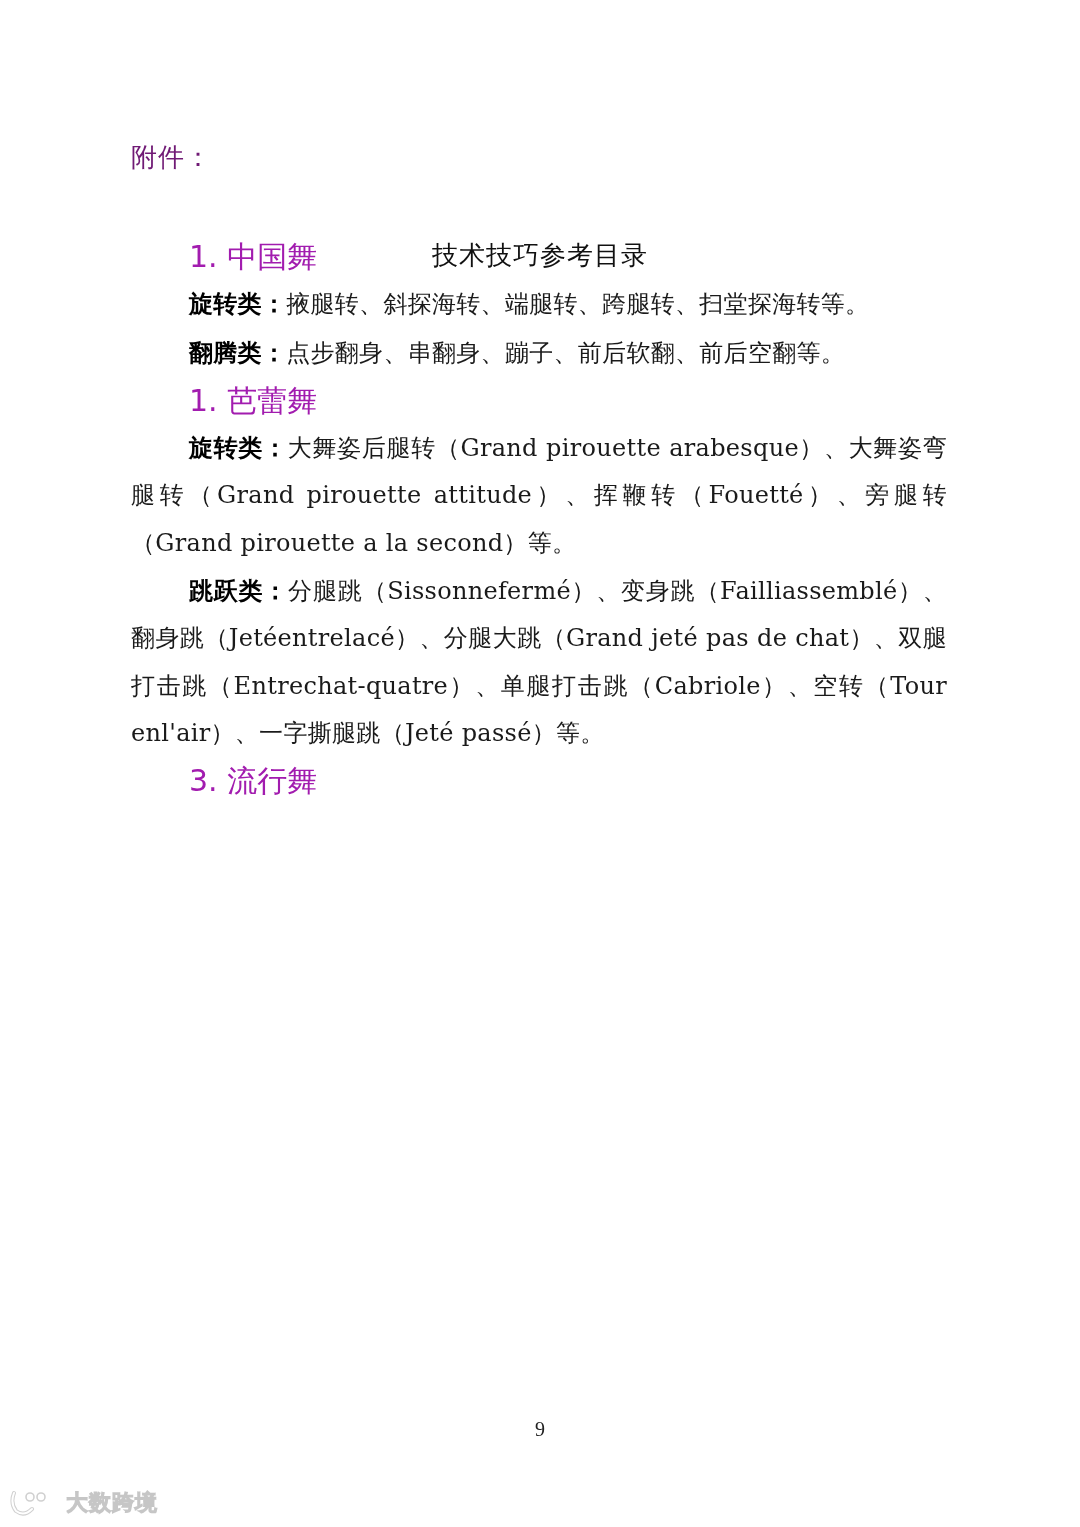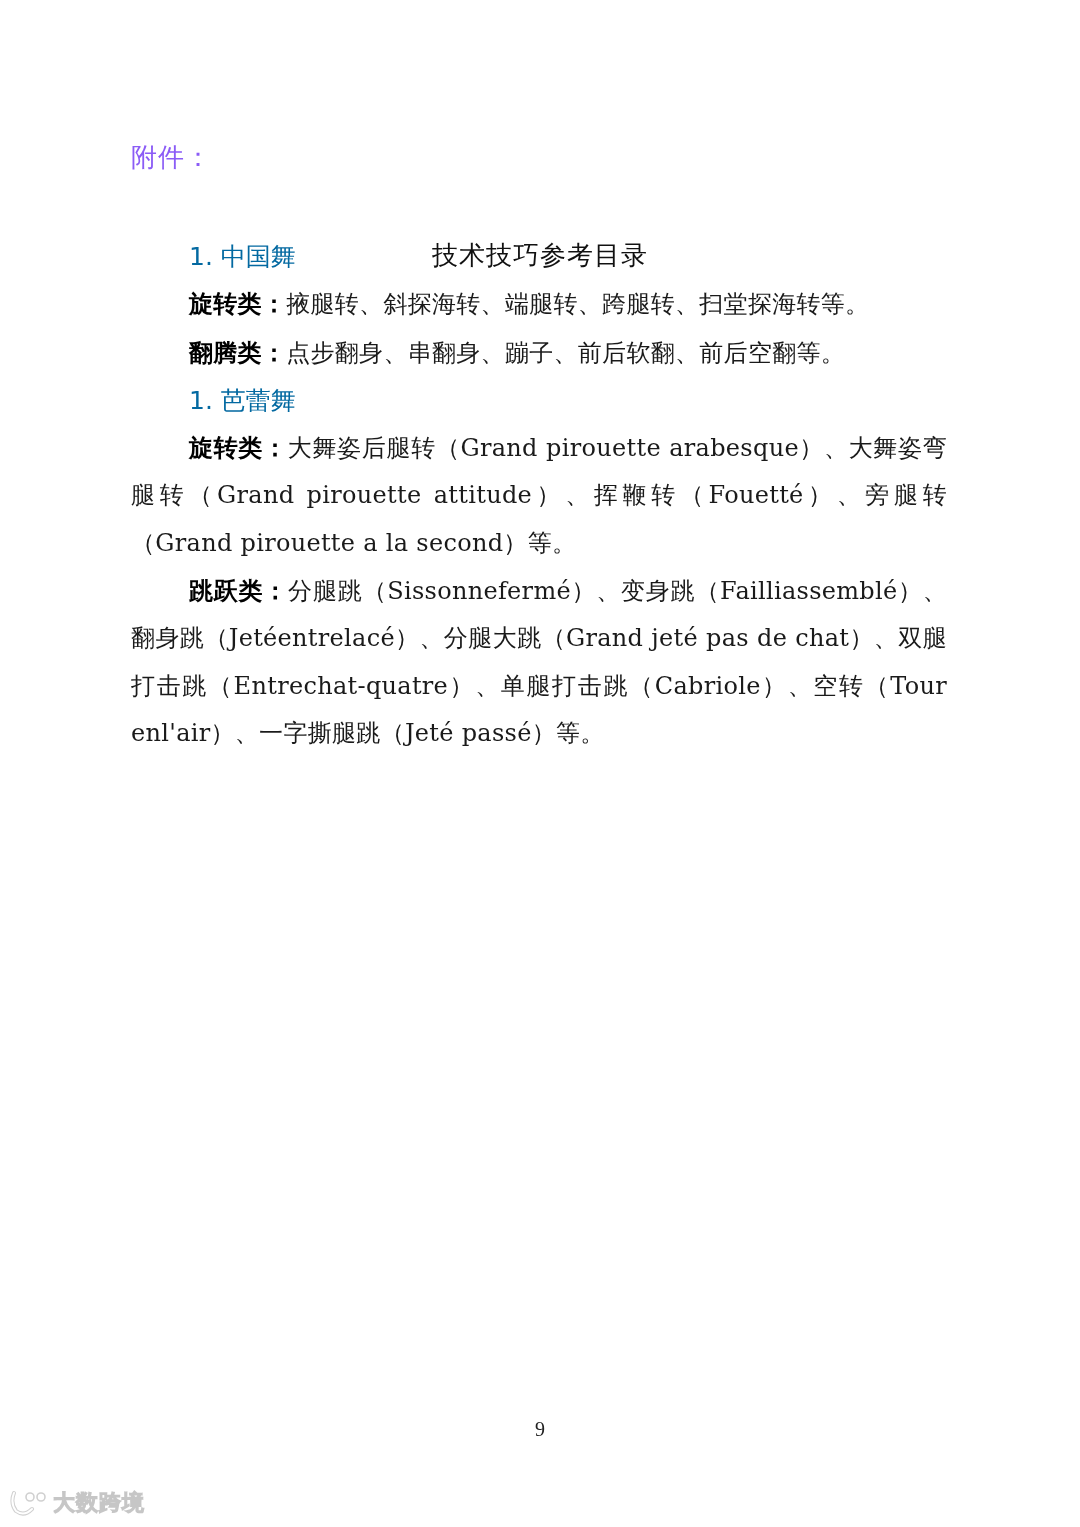--- a/index.html
+++ b/index.html
@@ -16,21 +16,21 @@
     position: absolute;
     left: 0; top: 0;
     width: 1080px; height: 1527px;
   }
   .attach-label {
     position: absolute;
     left: 131px; top: 140px;
     font-size: 26px;
     font-family: "DejaVu Sans", "Liberation Sans", sans-serif;
     letter-spacing: 1px;
-    color: #8b5cf6;
+    color: #701a75;
   }
   .doc-title {
     position: absolute;
     left: 0; width: 1080px;
     top: 190px;
     text-align: center;
     font-size: 26px;
     font-family: "DejaVu Sans", "Liberation Sans", sans-serif;
     letter-spacing: 1px;
     color: #111;
@@ -40,23 +40,23 @@
     position: absolute;
     left: 131px;
     width: 816px;
     font-size: 24px;
     line-height: 47.3px;
     text-align: justify;
     text-align-last: left;
   }
   .section-heading {
     text-indent: 58px;
-    font-size: 25px;
+    font-size: 30px;
     font-family: "DejaVu Sans", "Liberation Sans", sans-serif;
-    color: #0369a1;
+    color: #a21caf;
   }
   .para {
     text-indent: 58px;
     margin: 0;
     letter-spacing: 0.3px;
   }
   .cat-label {
     font-weight: bold;
     font-family: "DejaVu Serif", "Liberation Serif", serif;
     color: #000;
@@ -68,21 +68,21 @@
     text-align: center;
     font-size: 20px;
     font-family: "Liberation Serif", serif;
     color: #222;
   }
   .watermark {
     position: absolute;
     left: 8px; top: 1488px;
     display: flex;
     align-items: center;
-    gap: 3px;
+    gap: 16px;
     opacity: 0.55;
   }
   .watermark-logo {
     width: 42px; height: 28px;
   }
   .watermark-text {
     font-size: 22px;
     font-family: "DejaVu Sans", "Liberation Sans", sans-serif;
     color: #fff;
     -webkit-text-stroke: 1px #999;
@@ -109,20 +109,21 @@
     </p>
 
     <div class="section-heading">1. 芭蕾舞</div>
     <p class="para">
       <span class="cat-label">旋转类：</span><span>大舞姿后腿转（Grand pirouette arabesque）、大舞姿弯腿转（Grand pirouette attitude）、挥鞭转（Fouetté）、旁腿转（Grand pirouette a la second）等。</span>
     </p>
     <p class="para">
       <span class="cat-label">跳跃类：</span><span>分腿跳（Sissonnefermé）、变身跳（Failliassemblé）、翻身跳（Jetéentrelacé）、分腿大跳（Grand jeté pas de chat）、双腿打击跳（Entrechat-quatre）、单腿打击跳（Cabriole）、空转（Tour enl'air）、一字撕腿跳（Jeté passé）等。</span>
     </p>
 
+    <div class="section-heading">3. 流行舞</div>
   </div>
 
   <div class="page-number">9</div>
 
   <div class="watermark">
     <svg class="watermark-logo" viewBox="0 0 42 28">
       <path d="M6 4 Q2 14 8 22 Q16 28 24 20" fill="none" stroke="#aaa" stroke-width="4" stroke-linecap="round"></path>
       <path d="M6 4 Q2 14 8 22 Q16 28 24 20" fill="none" stroke="#fff" stroke-width="2" stroke-linecap="round"></path>
       <circle cx="22" cy="8" r="4" fill="none" stroke="#aaa" stroke-width="1.6"></circle>
       <circle cx="33" cy="8" r="4" fill="none" stroke="#aaa" stroke-width="1.6"></circle>

